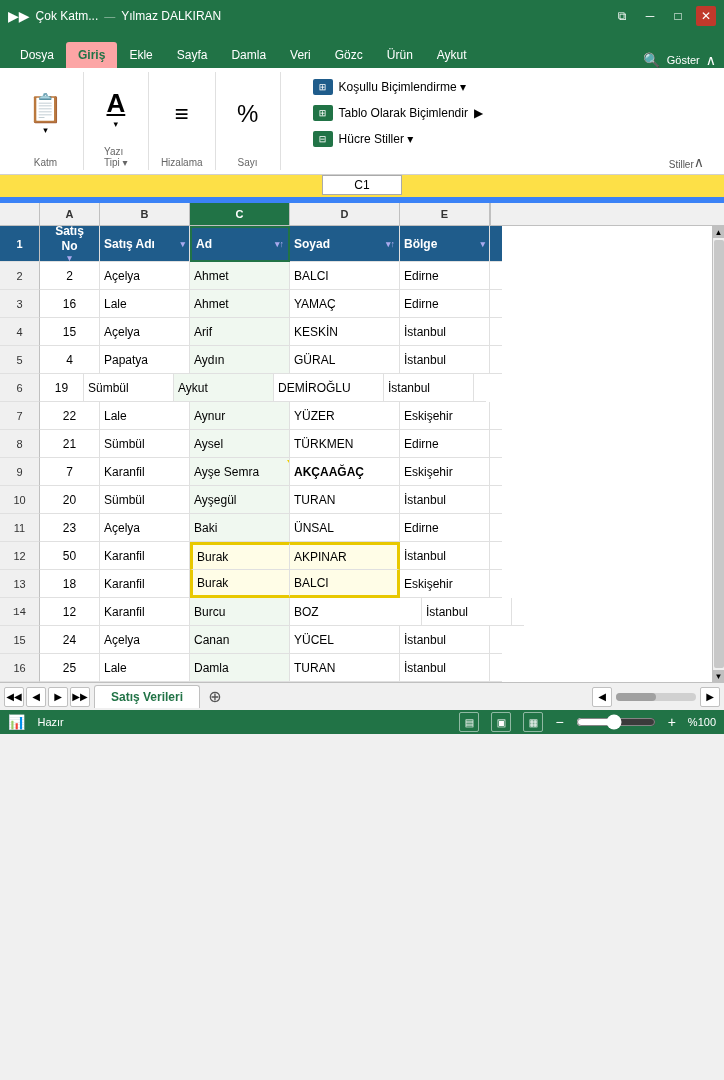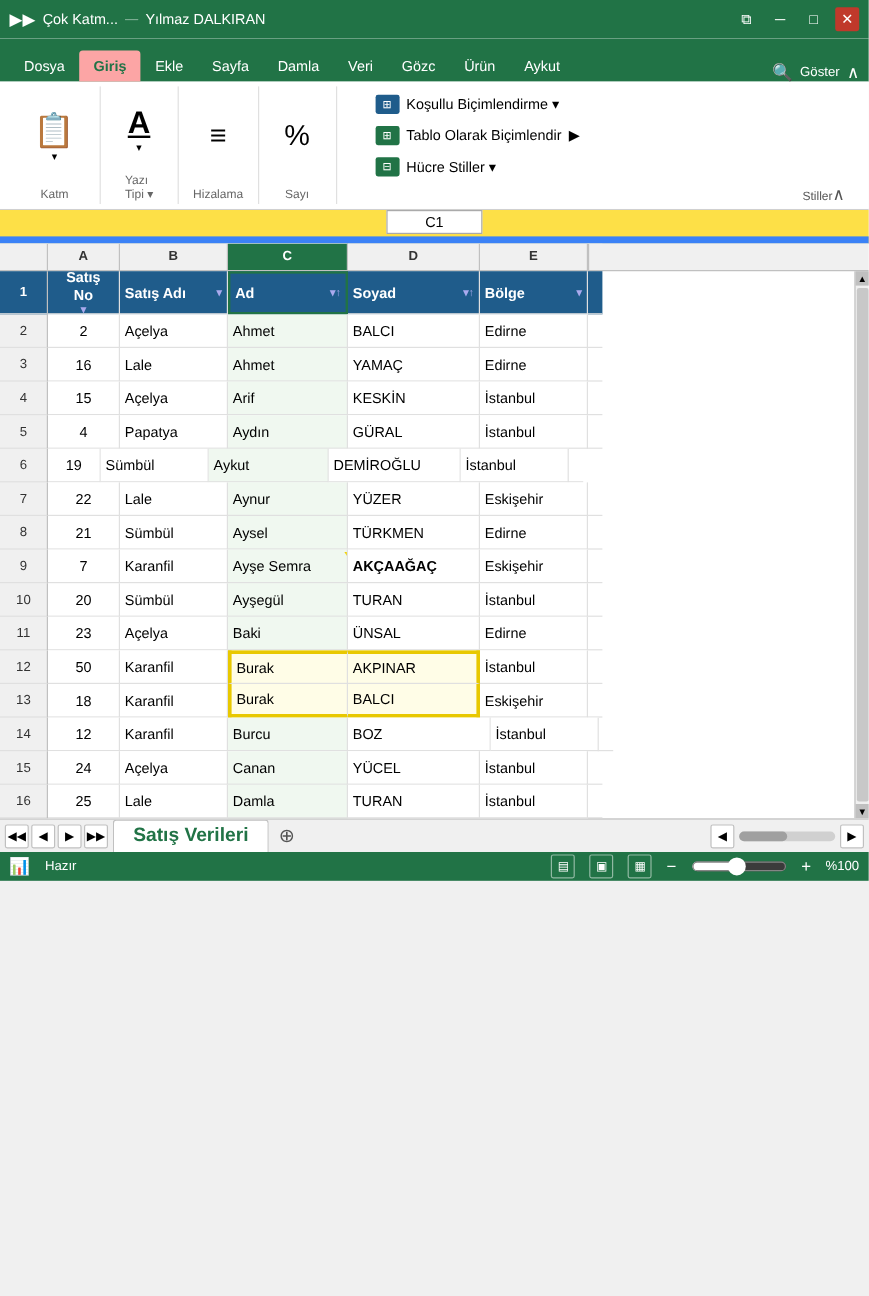--- a/index.html
+++ b/index.html
@@ -69,21 +69,21 @@
       font-size: 12px;
       justify-content: center;
       text-align: center;
     }
     .cell.active-col { background: #f0f8f0; }
 
     
     .sheet-tabs-bar { display: flex; align-items: center; background: #f0f0f0; border-top: 1px solid #c0c0c0; height: 28px; padding: 0 4px; }
     .sheet-nav { display: flex; gap: 2px; margin-right: 4px; }
     .sheet-nav-btn { width: 20px; height: 20px; display: flex; align-items: center; justify-content: center; border: 1px solid #c0c0c0; background: white; border-radius: 2px; cursor: pointer; font-size: 10px; }
-    .sheet-tab { padding: 4px 16px; background: white; border: 1px solid #c0c0c0; border-bottom: none; border-radius: 3px 3px 0 0; font-size: 16px; cursor: pointer; font-weight: 600; color: #217346; }
+    .sheet-tab { padding: 4px 16px; background: white; border: 1px solid #c0c0c0; border-bottom: none; border-radius: 3px 3px 0 0; font-size: 12px; cursor: pointer; font-weight: 600; color: #217346; }
     .sheet-tab.active { background: white; color: #217346; }
     .add-sheet-btn { width: 22px; height: 22px; display: flex; align-items: center; justify-content: center; font-size: 16px; cursor: pointer; color: #555; margin-left: 4px; }
 
     
     .status-bar { display: flex; align-items: center; background: #217346; color: white; height: 24px; padding: 0 8px; font-size: 11px; gap: 12px; }
     .zoom-slider { width: 80px; accent-color: white; }
     .view-btn { width: 20px; height: 20px; display: flex; align-items: center; justify-content: center; cursor: pointer; border: 1px solid rgba(255,255,255,0.5); border-radius: 2px; font-size: 10px; }
   </style>
 </head>
 <body>
@@ -217,21 +217,21 @@
       <div class="row-header" style="height:28px;">4</div>
       <div class="row-header" style="height:28px;">5</div>
       <div class="row-header" style="height:28px;">6</div>
       <div class="row-header" style="height:28px;">7</div>
       <div class="row-header" style="height:28px;">8</div>
       <div class="row-header" style="height:28px;">9</div>
       <div class="row-header" style="height:28px;">10</div>
       <div class="row-header" style="height:28px;">11</div>
       <div class="row-header" style="height:28px;">12</div>
       <div class="row-header" style="height:28px;">13</div>
-      <div class="row-header" style="height:28px;">14</div>
+      <div class="row-header" style="height:28px;font-family:Liberation Mono, monospace;">14</div>
       <div class="row-header" style="height:28px;">15</div>
       <div class="row-header" style="height:28px;">16</div>
     </div>
 
     <div class="grid" style="position:relative;">
 
       <div class="grid-row">
         <div class="cell header-cell" style="width:60px; height:36px; flex-direction:column; justify-content:center;">
           <div style="line-height:1.2; text-align:center;">Satış<br>No</div>
           <span style="font-size:9px; color:#aae;">▾</span>
@@ -366,21 +366,21 @@
         <div class="cell active-col" style="width:100px; border-bottom:3px solid #e8c800; border-left:3px solid #e8c800; background:#fffde7;">Burak</div>
         <div class="cell" style="width:110px; border-bottom:3px solid #e8c800; border-right:3px solid #e8c800; background:#fffde7;">BALCI</div>
         <div class="cell" style="width:90px;">Eskişehir</div>
         <div style="width:12px; border-bottom:1px solid #e0e0e0;"></div>
       </div>
 
       <div class="grid-row" style="height:28px;">
         <div class="cell" style="width:60px; justify-content:center;">12</div>
         <div class="cell" style="width:90px;">Karanfil</div>
         <div class="cell active-col" style="width:100px;">Burcu</div>
-        <div class="cell" style="width:119px;">BOZ</div>
+        <div class="cell" style="width:132px;">BOZ</div>
         <div class="cell" style="width:90px;">İstanbul</div>
         <div style="width:12px; border-bottom:1px solid #e0e0e0;"></div>
       </div>
 
       <div class="grid-row" style="height:28px;">
         <div class="cell" style="width:60px; justify-content:center;">24</div>
         <div class="cell" style="width:90px;">Açelya</div>
         <div class="cell active-col" style="width:100px;">Canan</div>
         <div class="cell" style="width:110px;">YÜCEL</div>
         <div class="cell" style="width:90px;">İstanbul</div>

